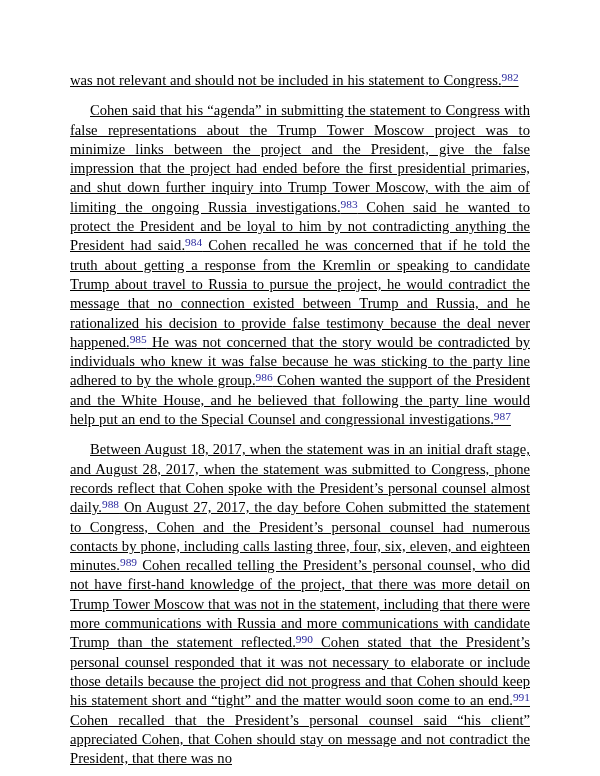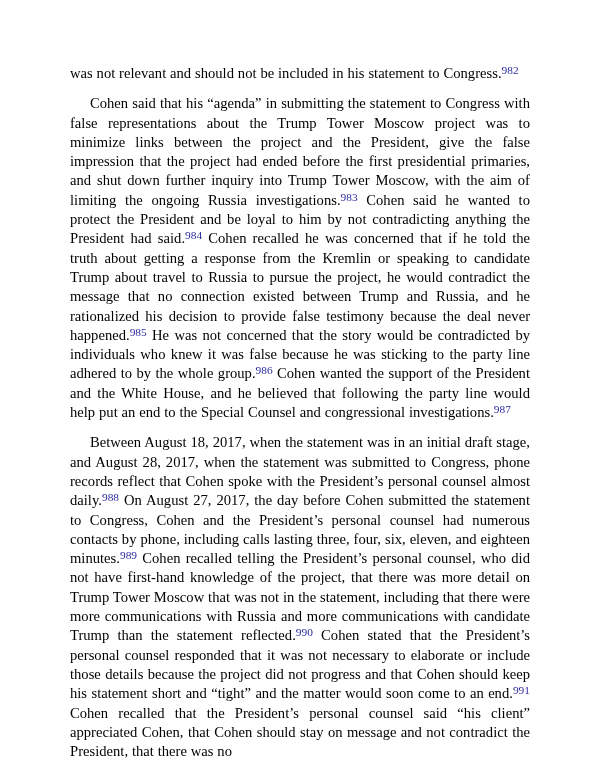--- a/index.html
+++ b/index.html
@@ -21,28 +21,29 @@
     background: #ffffff;
     box-sizing: border-box;
   }
   .text-block {
     position: absolute;
     left: 70px;
     top: 64px;
     width: 460px;
   }
   p.para {
-    margin: 0 0 11px 0;
+    margin: 7px 0 11px 0;
     font-size: 14.6px;
     line-height: 19.3px;
     text-align: justify;
     text-justify: inter-word;
     letter-spacing: 0.01px;
     word-spacing: 0.2px;
     hyphens: none;
+    text-decoration: underline;
   }
   p.para:last-child {
     margin-bottom: 0;
   }
   p.indent {
     text-indent: 20px;
   }
   .fn {
     color: #2b2ba0;
     font-size: 11.4px;

